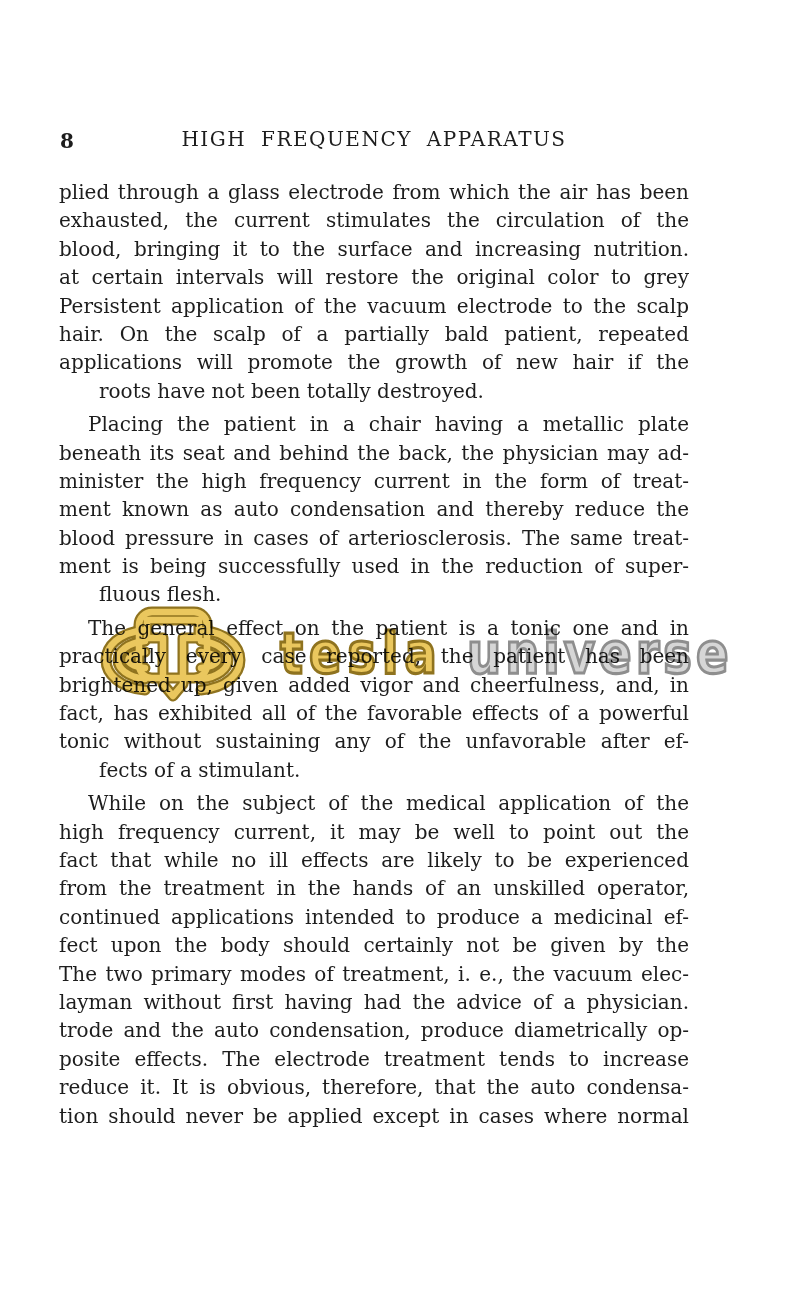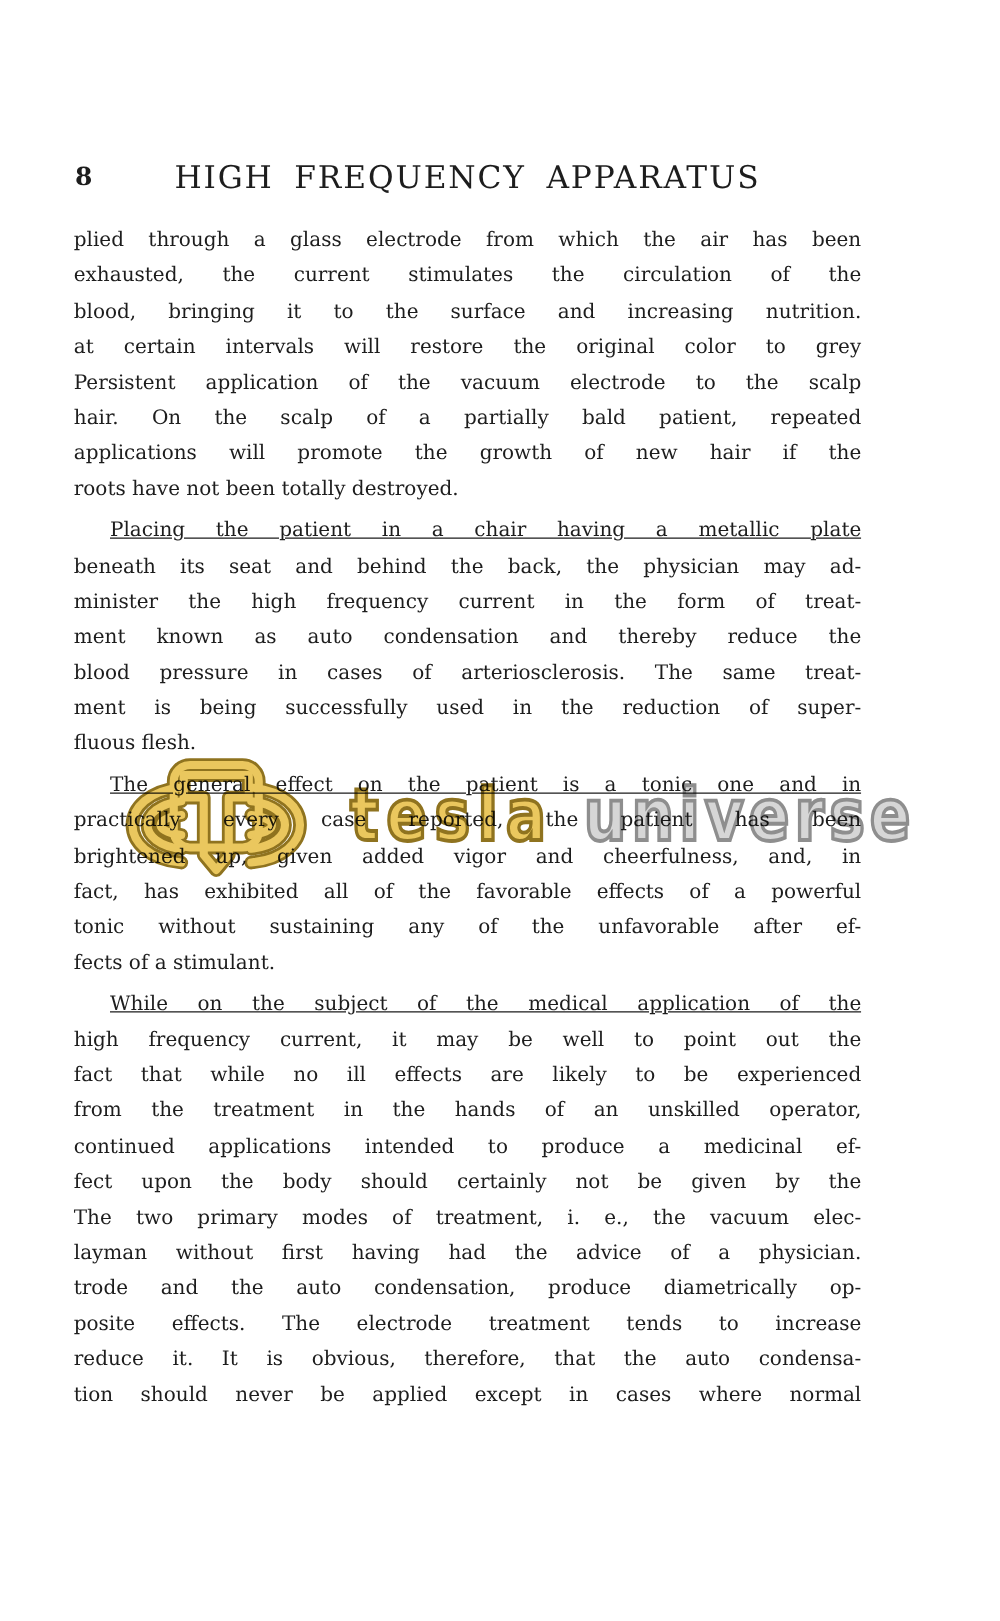--- a/index.html
+++ b/index.html
@@ -7,35 +7,35 @@
     position:relative; width:800px; height:1297px;
     background:#ffffff; overflow:hidden;
     font-family:"DejaVu Serif", serif; color:#1d1d1d;
   }
   .page-number {
     position:absolute; left:60px; top:129px;
     font-size:20px; font-weight:bold; letter-spacing:0.5px;
   }
   .running-head {
     position:absolute; left:59px; top:127px; width:630px;
-    text-align:center; font-size:25px; letter-spacing:1.5px; word-spacing:7px;
+    text-align:center; font-size:20px; letter-spacing:1.5px; word-spacing:7px;
     white-space:nowrap;
   }
   .text-block {
     position:absolute; left:59px; top:178px; width:630px;
-    font-size:16px; line-height:28.4px;
+    font-size:20px; line-height:28.4px;
   }
   .para { margin:0 0 5px 0; }
   .para:last-child { margin-bottom:12px; }
   .line {
     height:28.4px; overflow:hidden;
     text-align:justify; text-align-last:justify;
   }
-  .line.first-indent { padding-left:29px;text-decoration:underline; }
-  .line.last-left { text-align-last:left; }
+  .line.first-indent { padding-left:29px; }
+  .line.last-left { text-align-last:left;margin-left:40px; }
 
   
   .watermark {
     position:absolute; left:86px; top:606px; width:660px; height:100px;
     mix-blend-mode:multiply; pointer-events:none;
   }
   .wm-logo { position:absolute; left:0; top:0; }
   .wm-word {
     position:absolute; top:18px;
     font-family:"DejaVu Sans", sans-serif; font-weight:bold;

